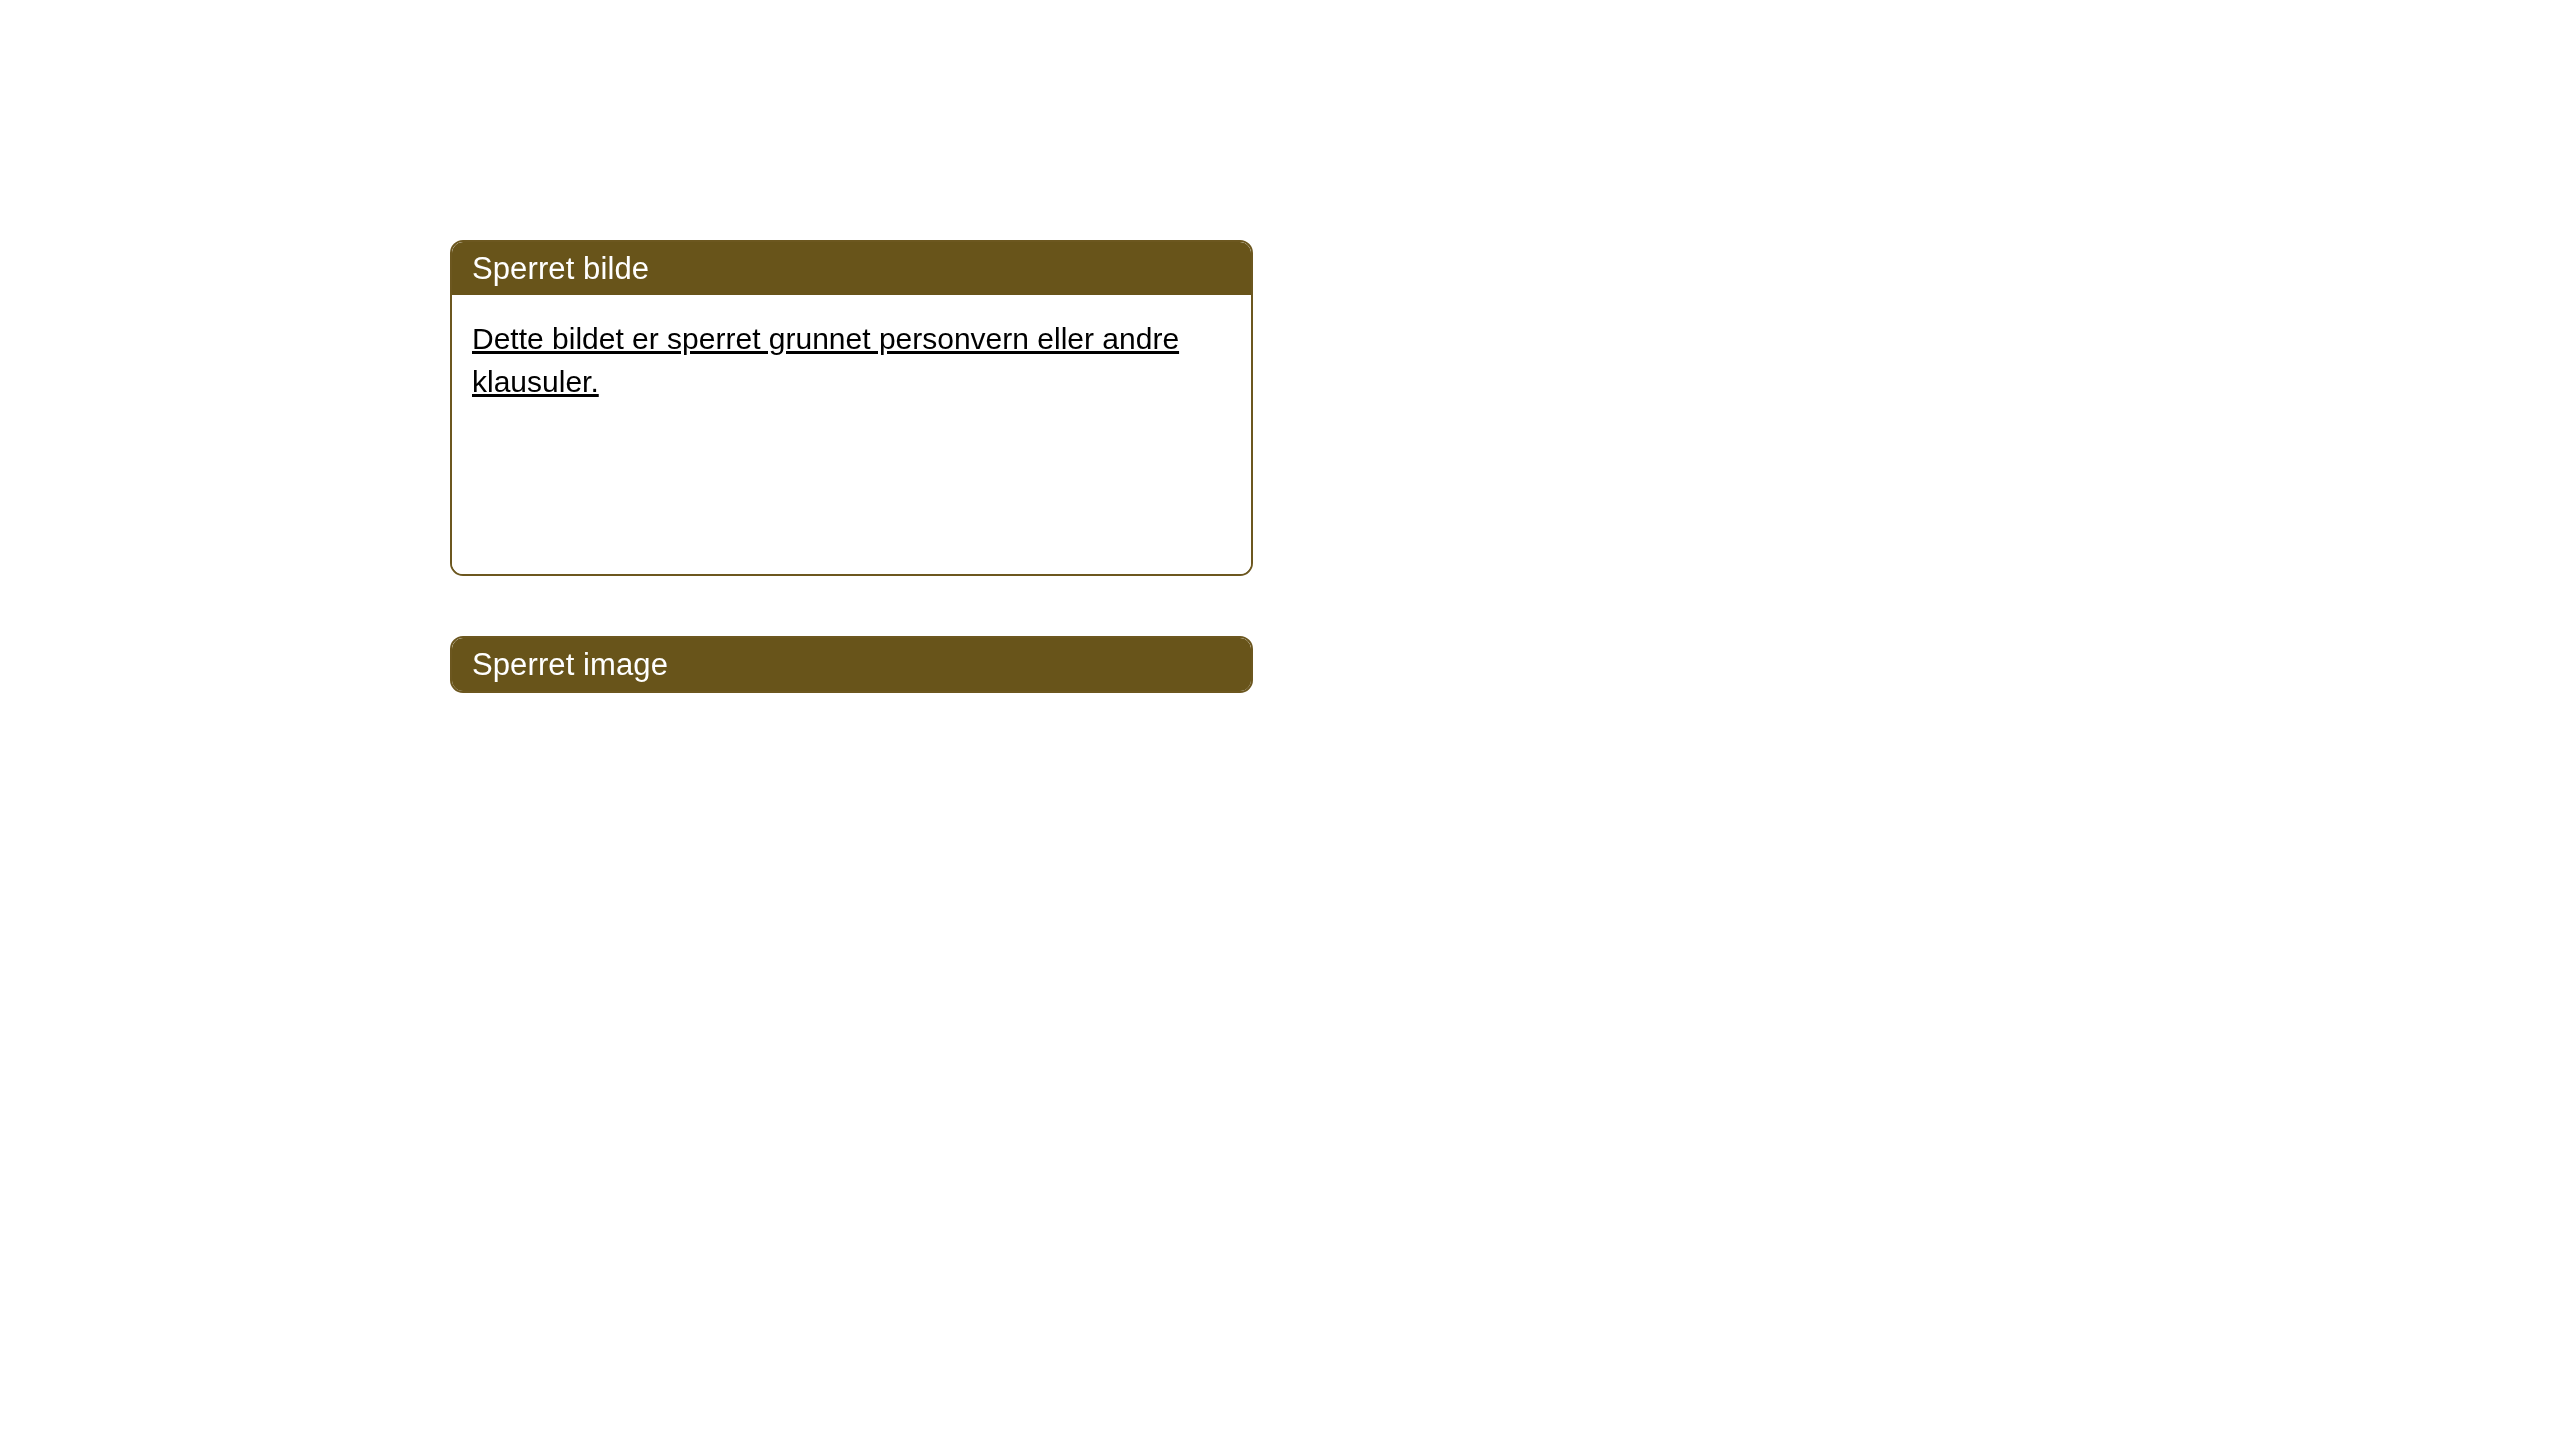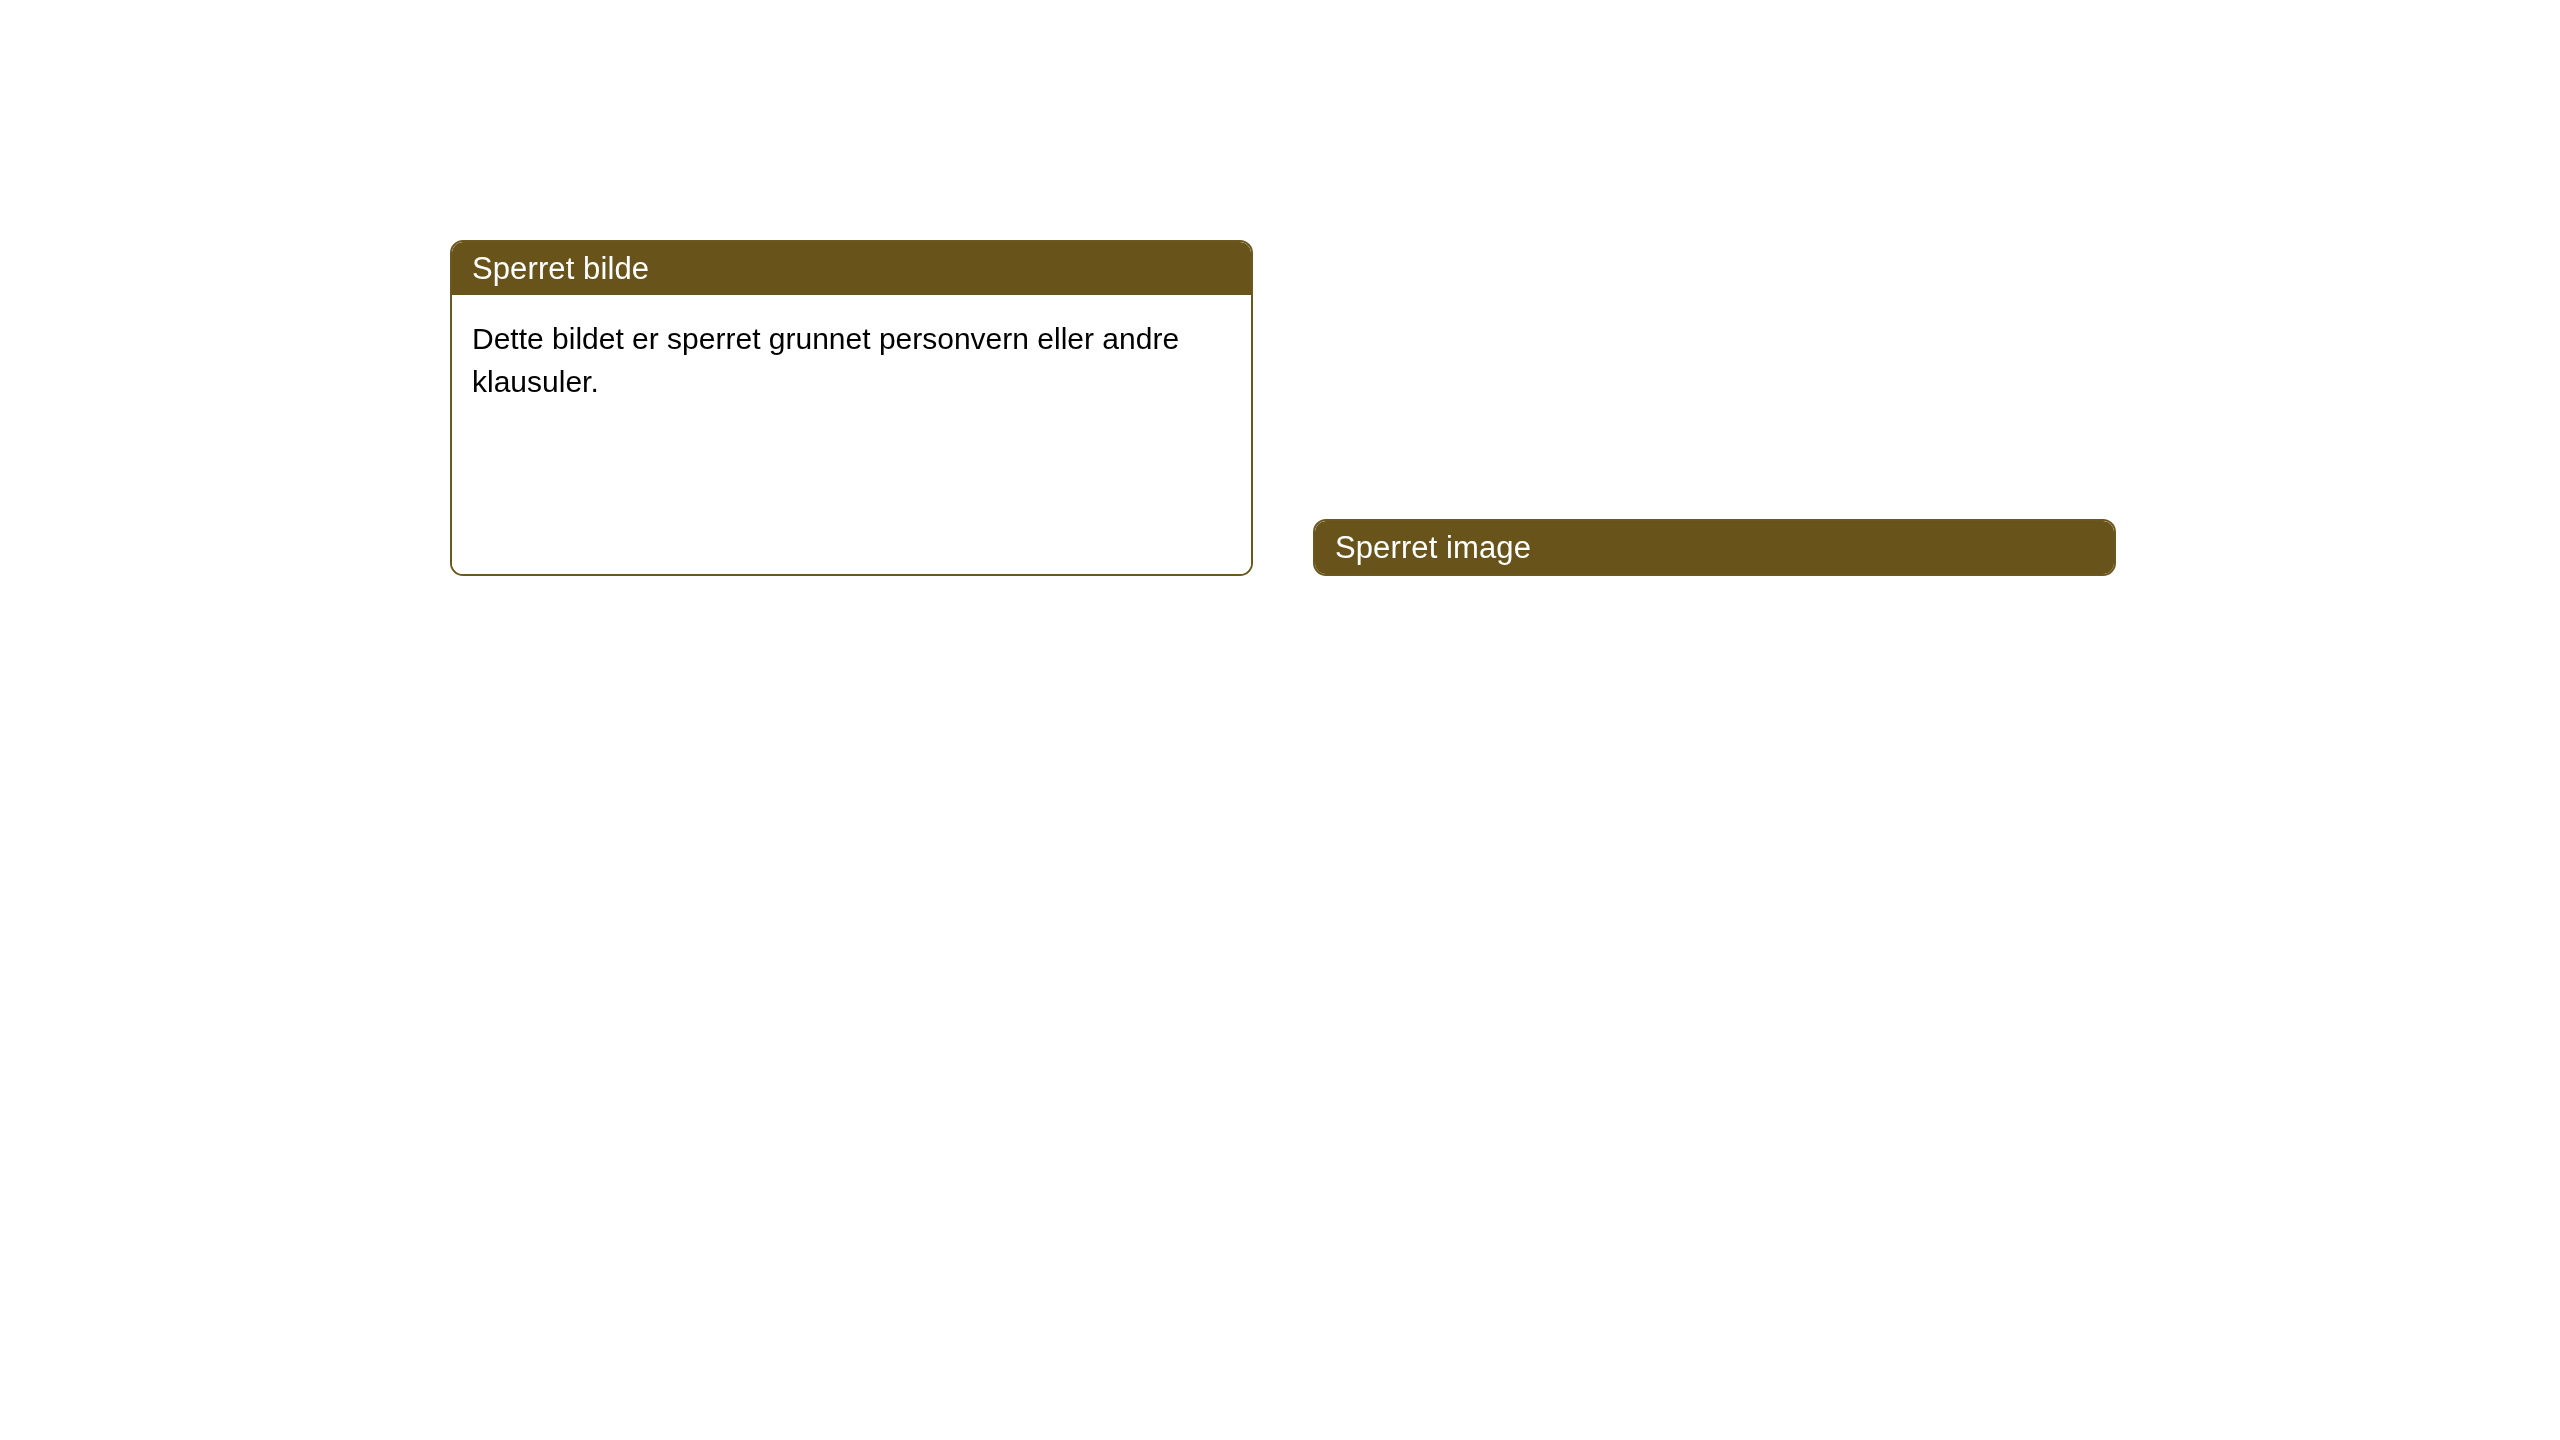--- a/index.html
+++ b/index.html
@@ -22,21 +22,22 @@
     height: 1440px;
     background: #ffffff;
   }
 
   
   .card-row {
     position: absolute;
     left: 450px;
     top: 240px;
     display: flex;
-    align-items: flex-end;
+    flex-direction: column;
+    align-items: center;
     gap: 60px;
   }
 
   .notice-card {
     width: 803px;
     box-sizing: border-box;
     background: #ffffff;
     border: 2px solid #6c571f;
     border-radius: 13px;
     overflow: hidden;
@@ -70,20 +71,21 @@
     box-sizing: border-box;
     height: 279px;
   }
 
   .notice-card__paragraph {
     color: #000000;
     font-size: 30px;
     line-height: 43px;
     font-weight: 400;
     margin: 0;
+    text-decoration: underline;
   }
 
   .notice-card__paragraph + .notice-card__paragraph {
     margin-top: 43px;
   }
 </style>
 </head>
 <body>
 
 <div class="page">

